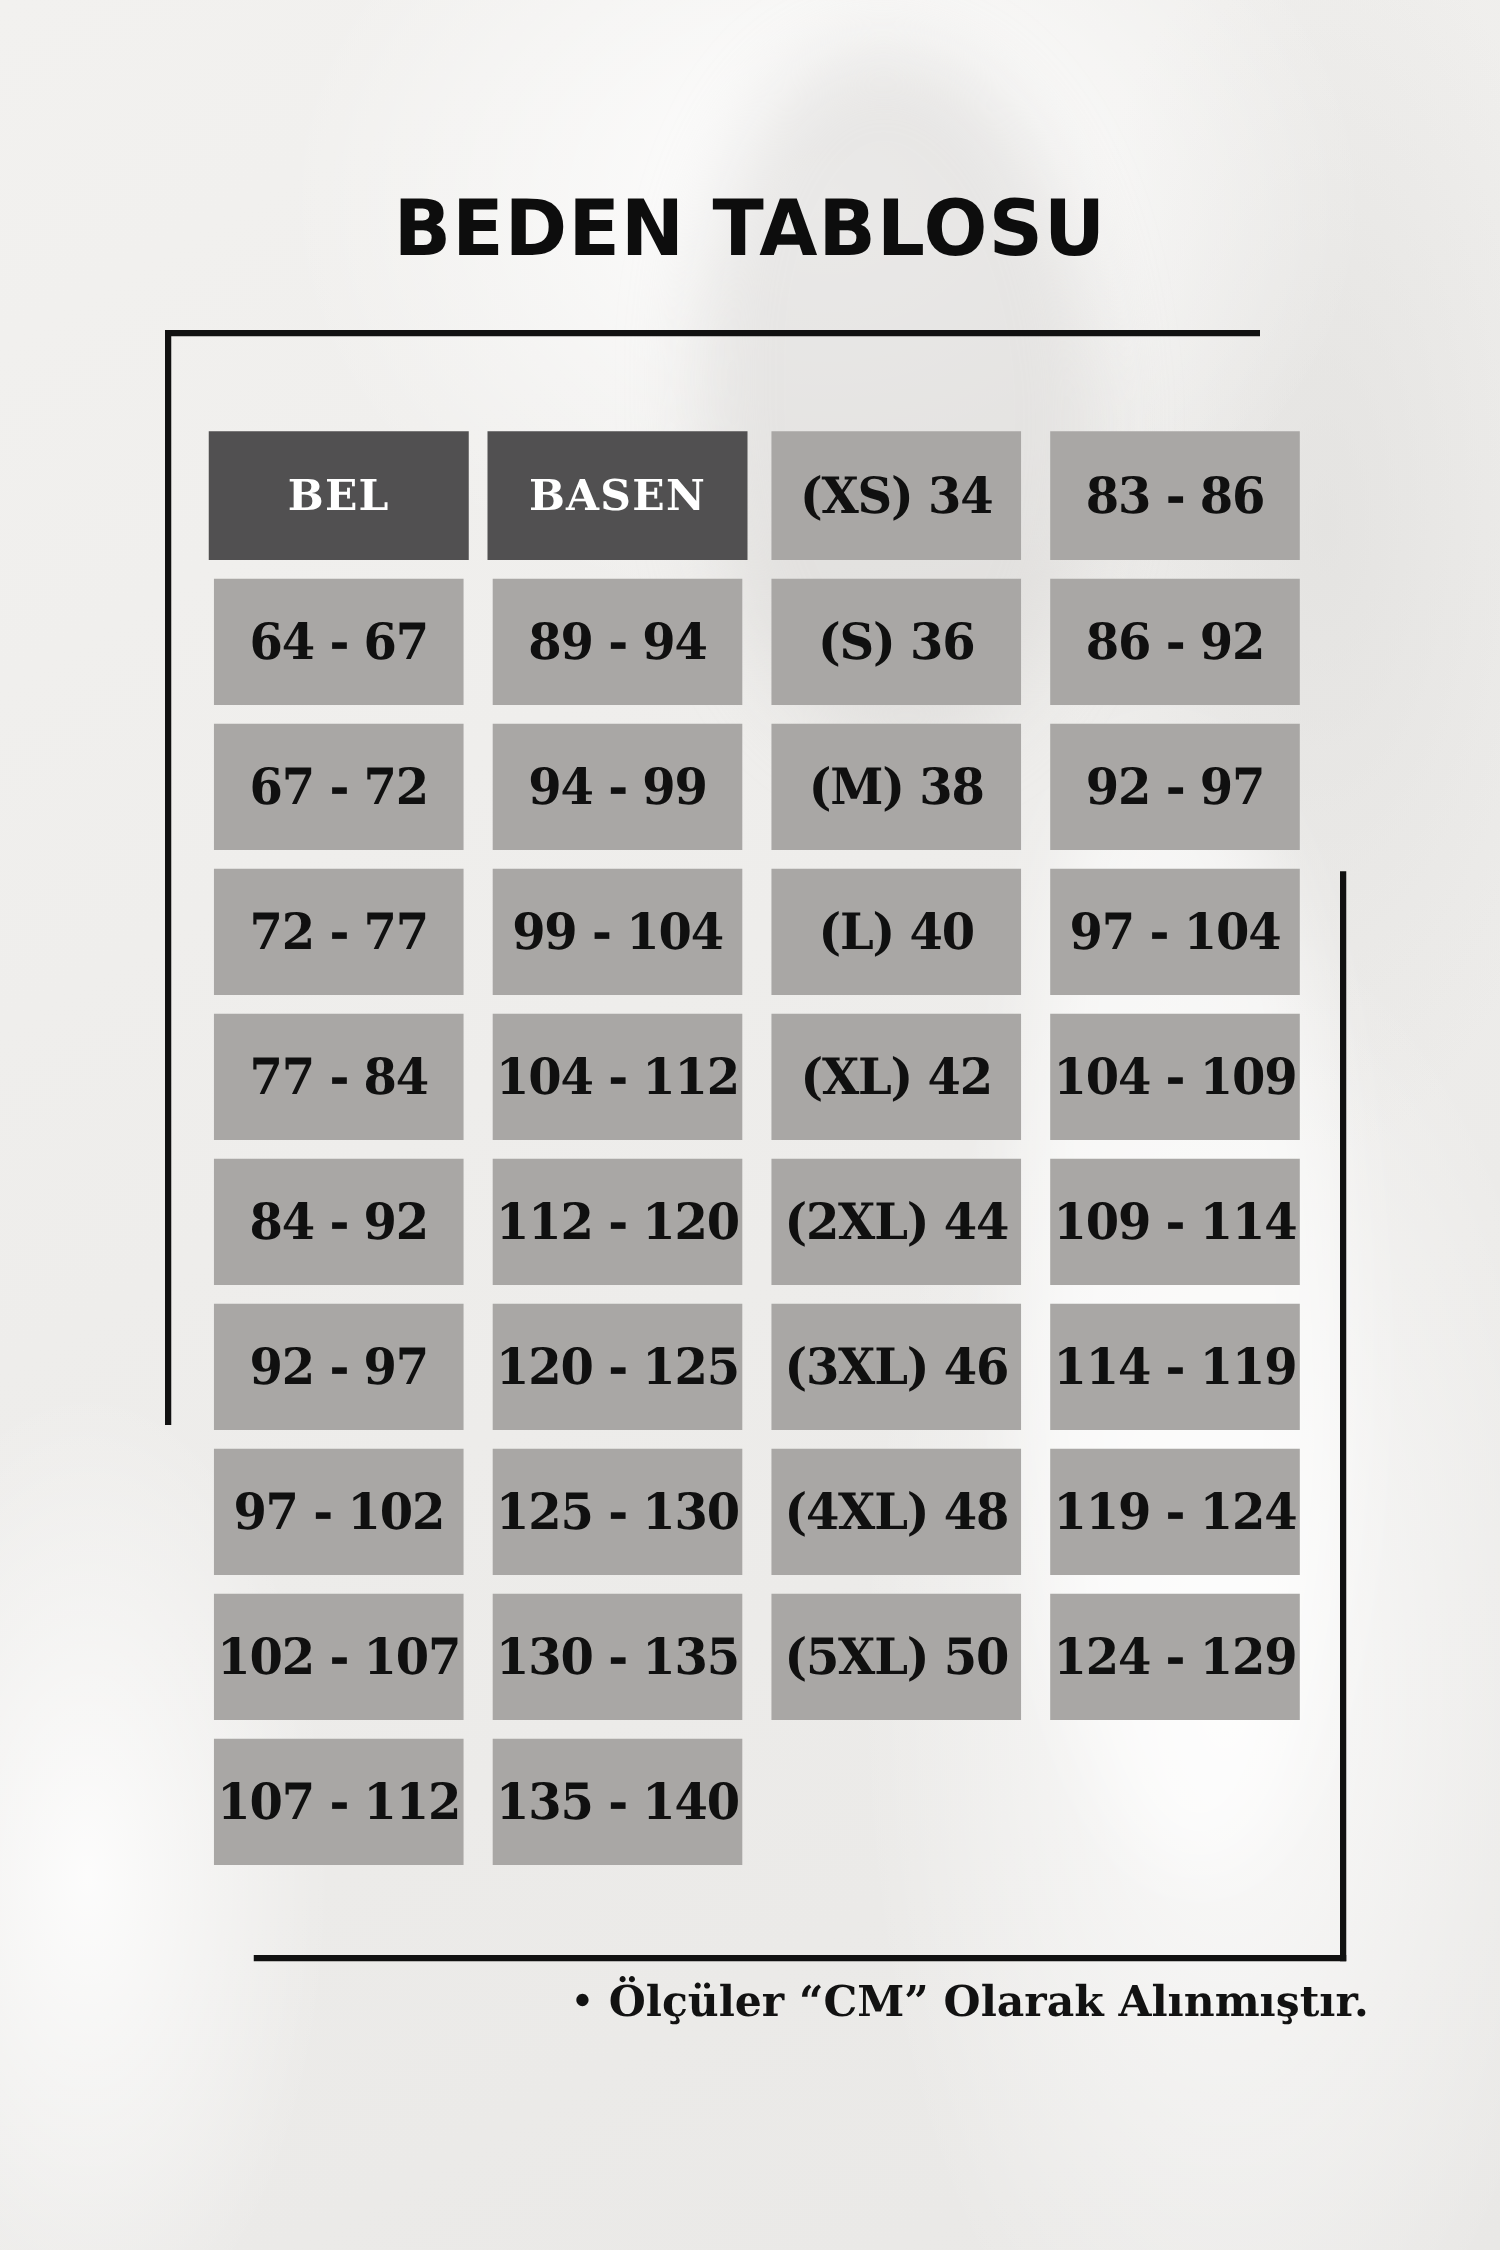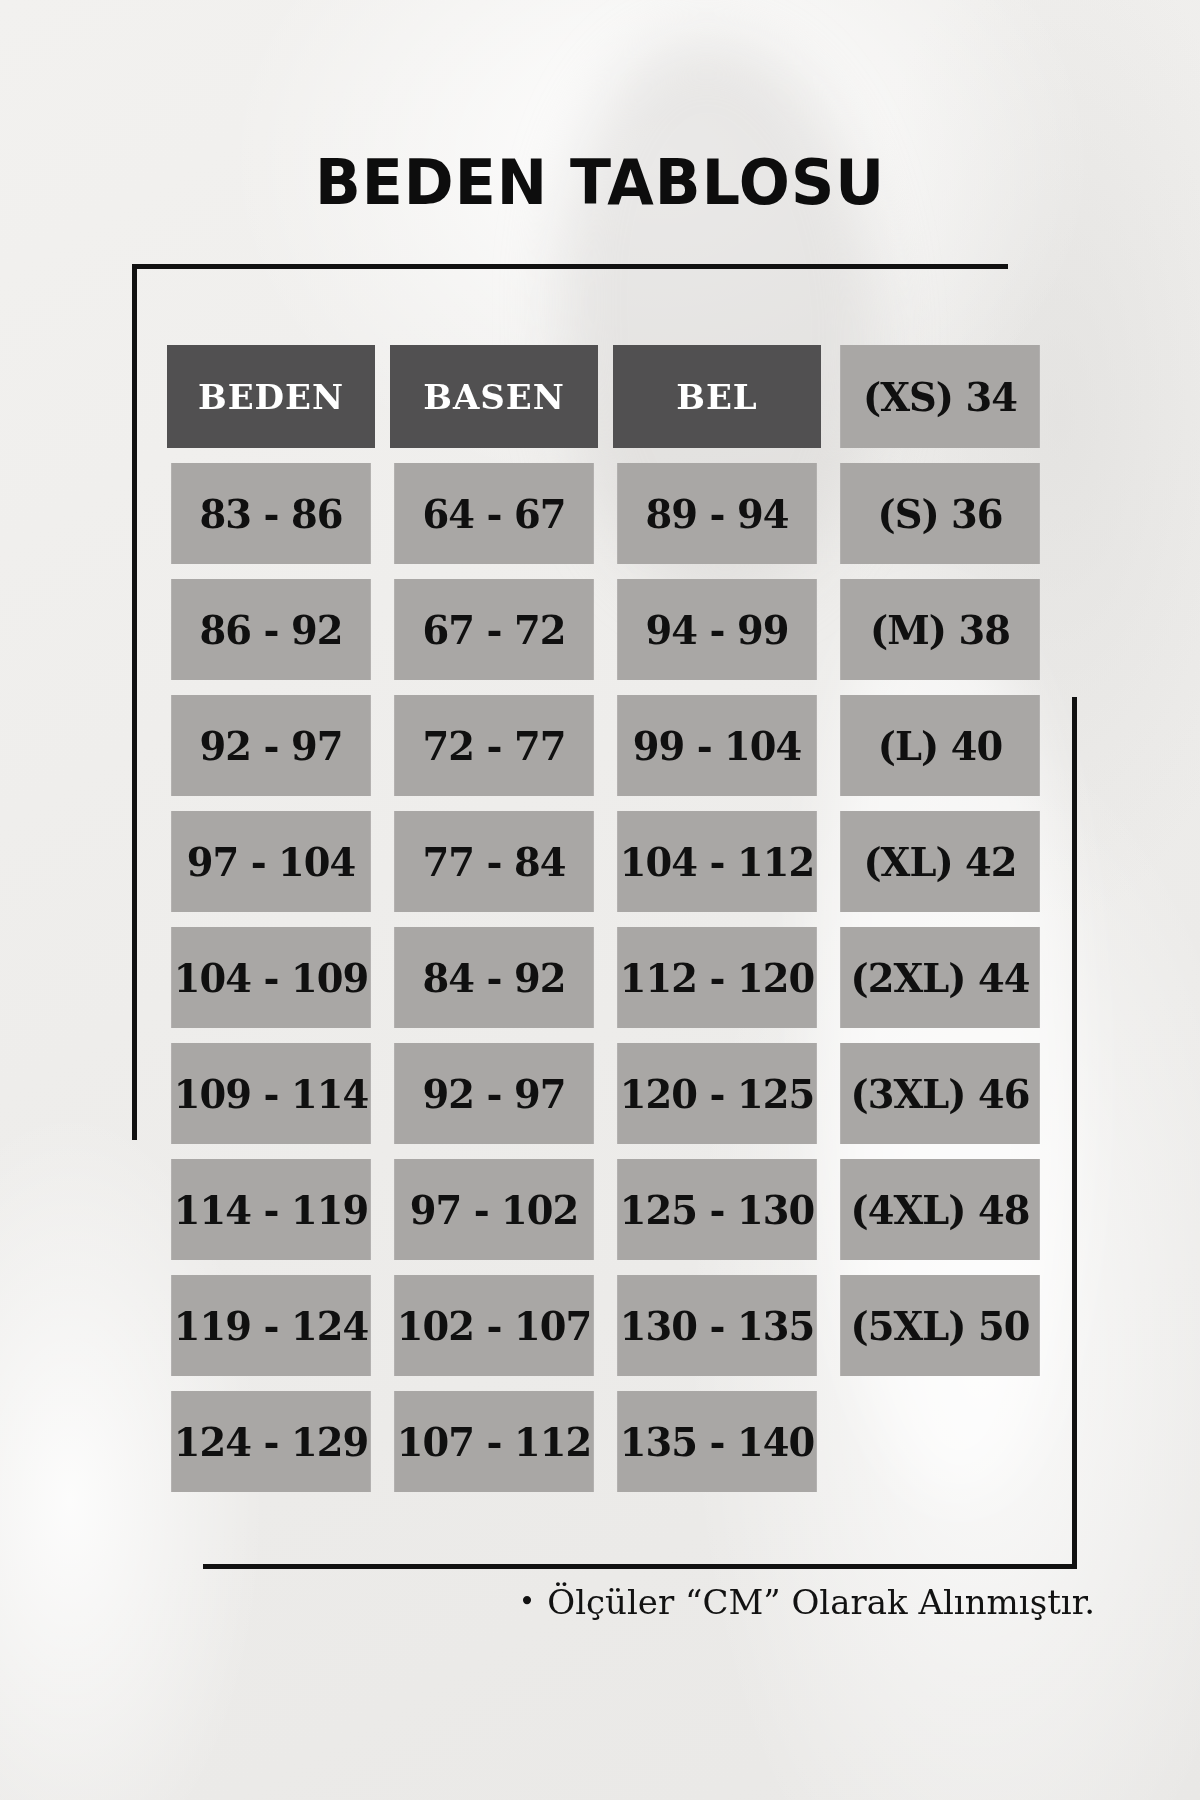--- a/index.html
+++ b/index.html
@@ -43,42 +43,41 @@
     background:var(--header-bg,#515051);color:#ffffff;
     font-size:34px;letter-spacing:1px;
   }
   .cell.data{
     background:var(--cell-bg,#a9a7a5);color:var(--text,#101010);
     font-size:40px;letter-spacing:-1px;
     transform:scaleX(0.96);
   }
   .note{
     position:absolute;top:1582px;left:0;width:1095px;text-align:right;
-    font-family:"DejaVu Serif", serif;font-weight:normal;
+    font-family:"DejaVu Serif", serif;font-weight:bold;
     font-size:34px;color:#121212;letter-spacing:0px;
   }
   .note .bullet{font-size:28px;vertical-align:3px;padding-right:12px;}
 </style>
 </head>
 <body>
 
 <div class="silhouette sil-1"></div>
 <div class="silhouette sil-2"></div>
 
 <h1 class="page-title">BEDEN TABLOSU</h1>
 
 <div class="frame frame-top"></div>
 <div class="frame frame-left"></div>
 <div class="frame frame-right"></div>
 <div class="frame frame-bottom"></div>
 
 <div class="size-table">
-    <div class="cell header">BEDEN</div>
+    <div class="cell header">BEL</div>
     <div class="cell header">BASEN</div>
-    <div class="cell header">BEL</div>
     <div class="cell data">(XS) 34</div>
     <div class="cell data">83 - 86</div>
     <div class="cell data">64 - 67</div>
     <div class="cell data">89 - 94</div>
     <div class="cell data">(S) 36</div>
     <div class="cell data">86 - 92</div>
     <div class="cell data">67 - 72</div>
     <div class="cell data">94 - 99</div>
     <div class="cell data">(M) 38</div>
     <div class="cell data">92 - 97</div>

